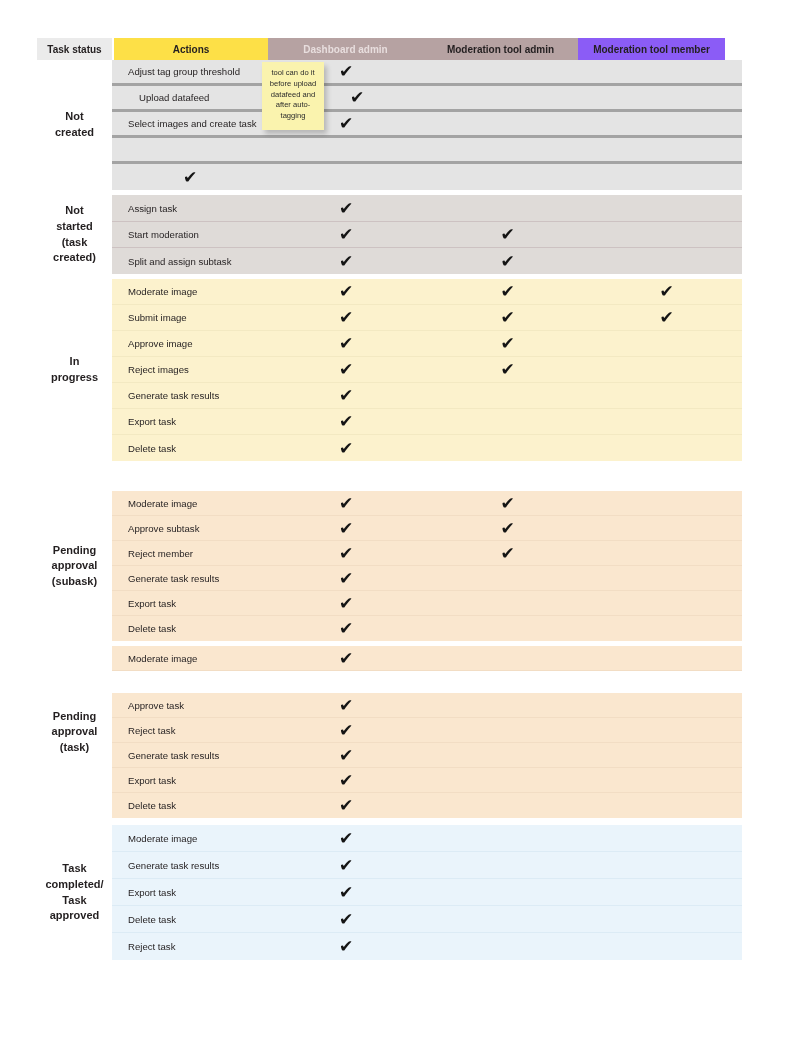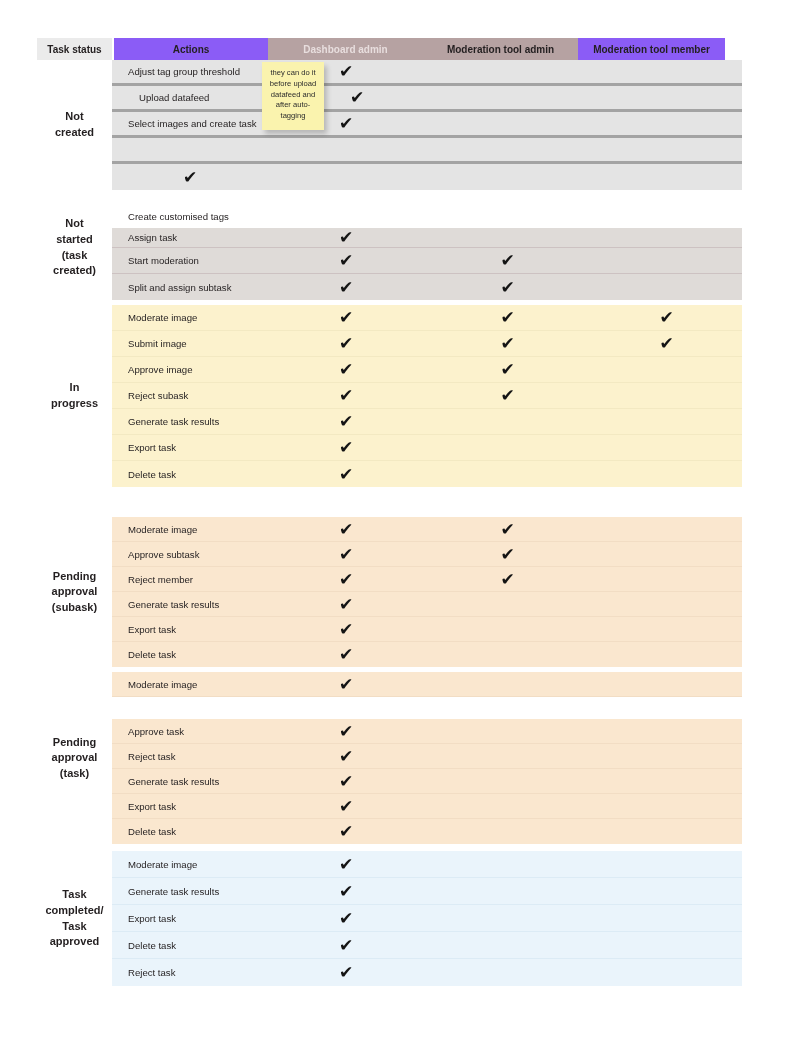--- a/index.html
+++ b/index.html
@@ -61,21 +61,21 @@
   .hdr-status {
     width: 75px;
     flex: 0 0 75px;
     background: #ebebeb;
     color: #231f20;
   }
   .hdr-gap { width: 2px; flex: 0 0 2px; }
   .hdr-actions {
     width: 154px;
     flex: 0 0 154px;
-    background: #8b5cf6;
+    background: #fde047;
     color: #231f20;
   }
   .hdr-da {
     width: 155px;
     flex: 0 0 155px;
     background: #b6a2a2;
     color: #e8dede;
   }
   .hdr-ma {
     width: 155px;
@@ -227,21 +227,21 @@
             </div>
             <div class="cell-chk cell-ma"></div>
             <div class="cell-chk cell-mm"></div>
           </div>
         </div>
       </div>
       <div class="spacer" style="height: 5px;"></div>
       <div class="section">
         <div class="col-status" style="margin-left: 37px;">Not<br>started<br>(task<br>created)</div>
         <div class="section-body sec-notstarted">
-          <div class="trow" style="height: 20px; margin-top: 33px;">
+          <div class="trow" style="height: 27px;">
             <div class="cell-actions">Assign task</div>
             <div class="cell-chk cell-da">
               <span class="tick">✔</span>
             </div>
             <div class="cell-chk cell-ma"></div>
             <div class="cell-chk cell-mm"></div>
           </div>
           <div class="trow" style="height: 26px;">
             <div class="cell-actions">Start moderation</div>
             <div class="cell-chk cell-da">
@@ -296,21 +296,21 @@
             <div class="cell-actions">Approve image</div>
             <div class="cell-chk cell-da">
               <span class="tick">✔</span>
             </div>
             <div class="cell-chk cell-ma">
               <span class="tick">✔</span>
             </div>
             <div class="cell-chk cell-mm"></div>
           </div>
           <div class="trow" style="height: 26px;">
-            <div class="cell-actions">Reject subask</div>
+            <div class="cell-actions">Reject images</div>
             <div class="cell-chk cell-da">
               <span class="tick">✔</span>
             </div>
             <div class="cell-chk cell-ma">
               <span class="tick">✔</span>
             </div>
             <div class="cell-chk cell-mm"></div>
           </div>
           <div class="trow" style="height: 26px;">
             <div class="cell-actions">Generate task results</div>
@@ -495,13 +495,13 @@
             </div>
             <div class="cell-chk cell-ma"></div>
             <div class="cell-chk cell-mm"></div>
           </div>
         </div>
       </div>
     </div>
 
 </div>
 
-<div class="sticky">they can do it before upload datafeed and after auto-tagging</div>
+<div class="sticky">tool can do it before upload datafeed and after auto-tagging</div>
 
 </body></html>

